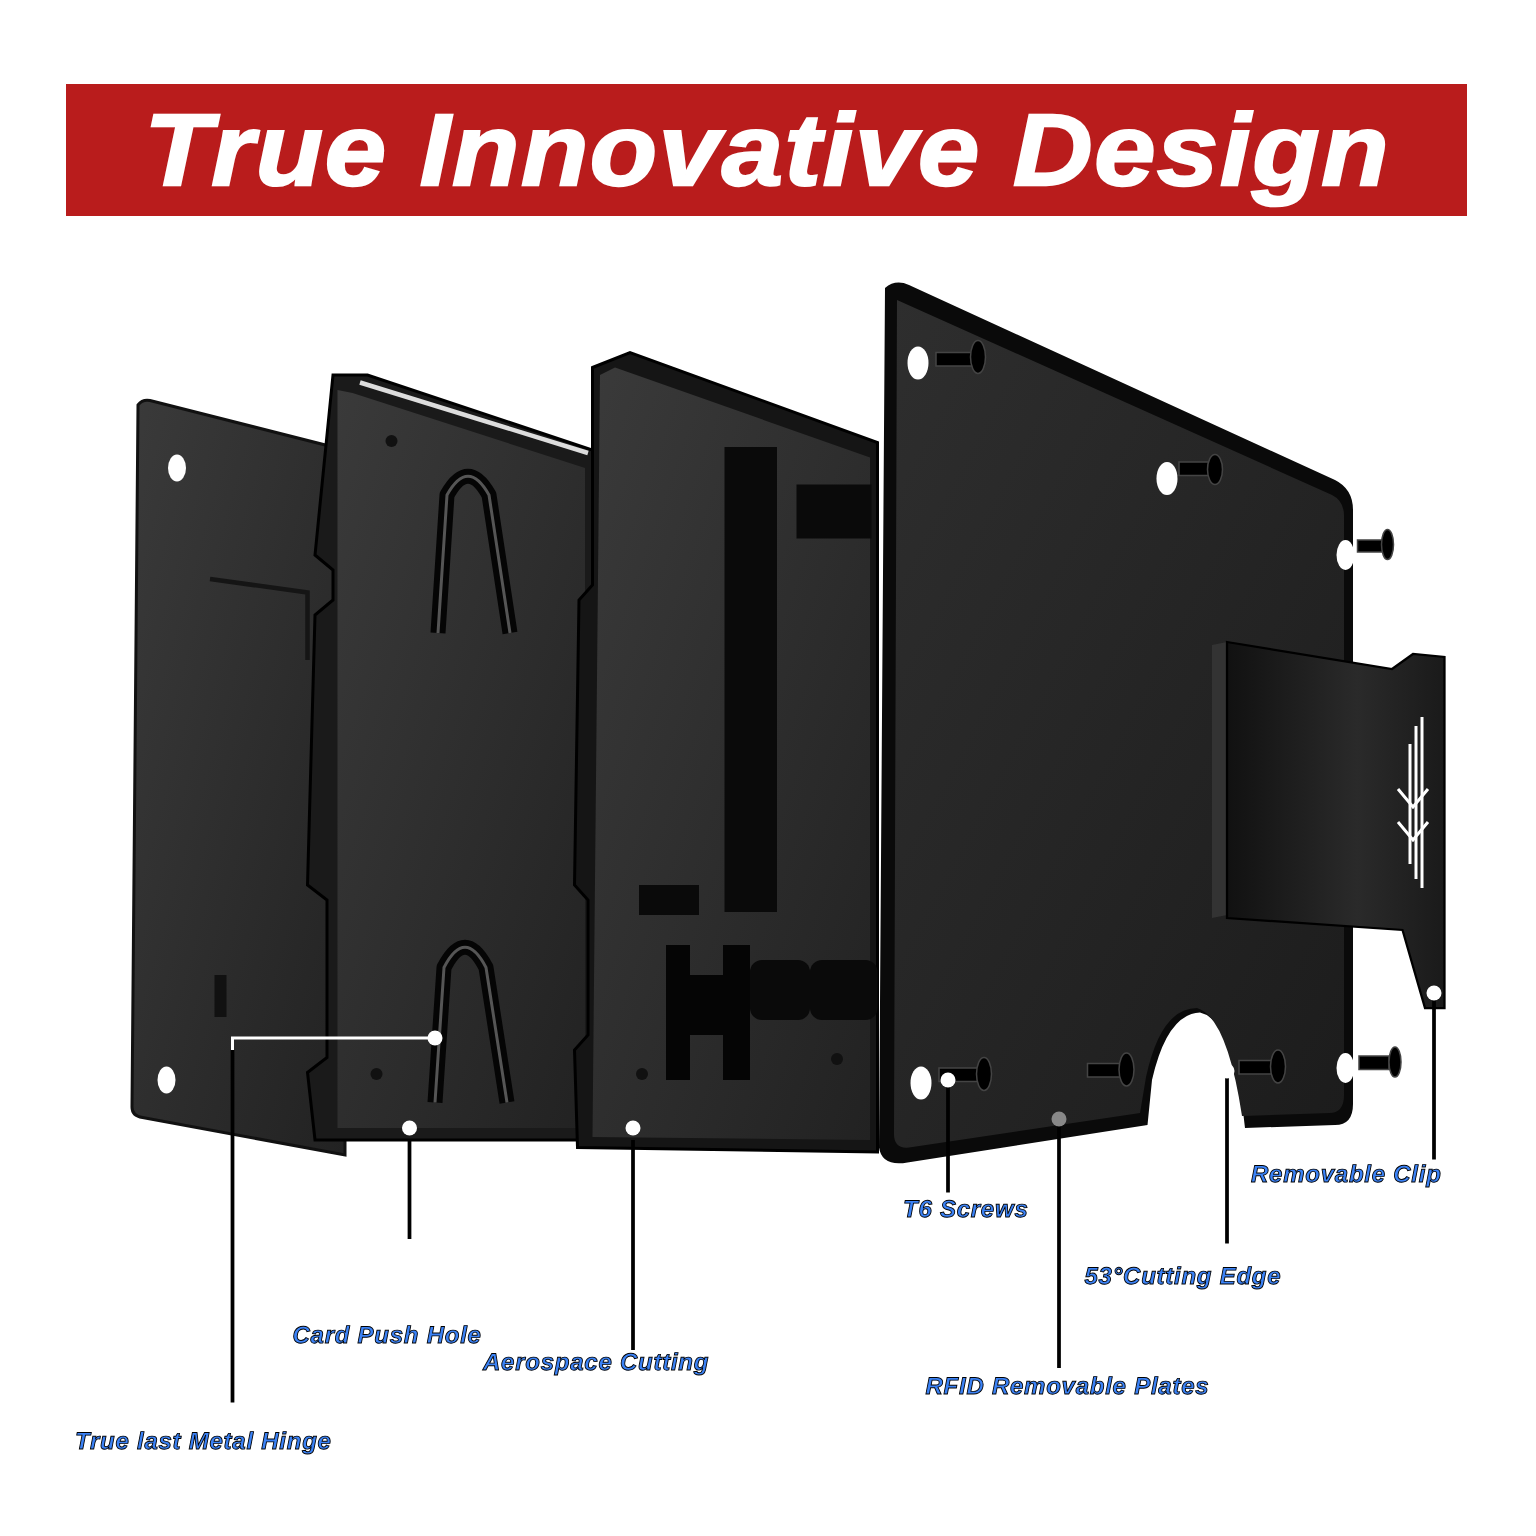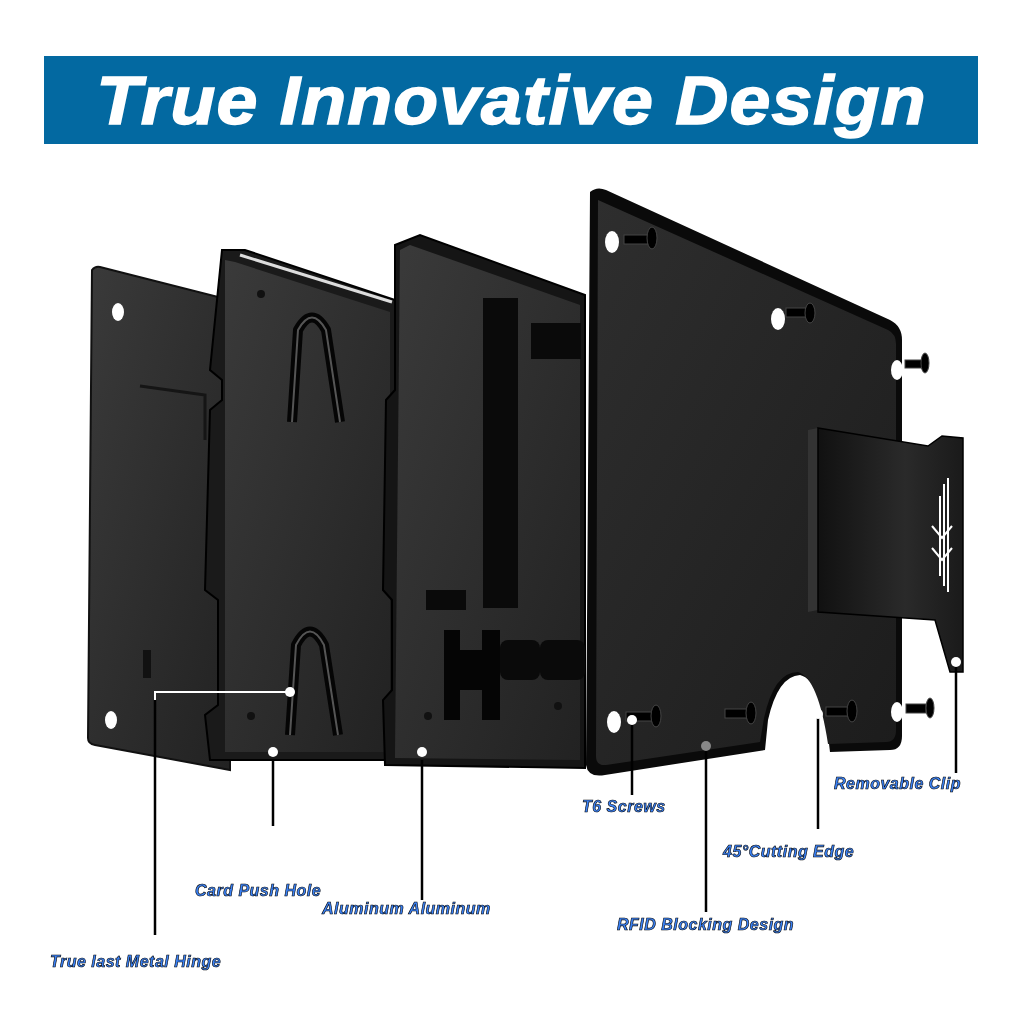--- a/index.html
+++ b/index.html
@@ -1,19 +1,19 @@
 <!DOCTYPE html>
 <html><head>
   <meta charset="utf-8">
   <style>
     html, body { margin: 0; padding: 0; background: #ffffff; }
     body { width: 1024px; height: 1024px; position: relative; overflow: hidden; font-family: "Liberation Sans", sans-serif; }
     .banner {
       position: absolute; left: 44px; top: 56px; width: 934px; height: 88px;
-      background: #0369a1; display: flex; align-items: center; justify-content: center;
+      background: #b91c1c; display: flex; align-items: center; justify-content: center;
     }
     .banner h1 {
       margin: 0; color: #fff; font-family: "Liberation Sans", sans-serif;
       font-weight: 900; font-style: italic; font-size: 68px; letter-spacing: 1px;
       transform: scaleX(1.08); -webkit-text-stroke: 1.5px #fff;
     }
     svg.art { position: absolute; left: 0; top: 0; width: 1024px; height: 1024px; }
     .label {
       position: absolute; font-family: "Liberation Sans", sans-serif; font-weight: 700;
       font-style: italic; font-size: 16px; color: #3b82f6; white-space: nowrap;
@@ -133,17 +133,17 @@
     <circle cx="422" cy="752" r="5"></circle>
     <circle cx="632" cy="720" r="5"></circle>
     <circle cx="706" cy="746" r="5" fill="#888"></circle>
     <circle cx="818" cy="714" r="5"></circle>
     <circle cx="956" cy="662" r="5"></circle>
   </g>
 </svg>
 
 <div class="label" style="left:50px; top:953px;">True last Metal Hinge</div>
 <div class="label" style="left:195px; top:842px;margin-top:40px;">Card Push Hole</div>
-<div class="label" style="left:322px; top:900px;">Aluminum Aluminum</div>
-<div class="label" style="left:582px; top:798px;text-align:center;">T6 Screws</div>
-<div class="label" style="left:617px; top:916px;">RFID Blocking Design</div>
-<div class="label" style="left:723px; top:843px;">45°Cutting Edge</div>
+<div class="label" style="left:322px; top:900px;">Aerospace Cutting</div>
+<div class="label" style="left:602px; top:798px;text-align:center;">T6 Screws</div>
+<div class="label" style="left:617px; top:916px;">RFID Removable Plates</div>
+<div class="label" style="left:723px; top:843px;">53°Cutting Edge</div>
 <div class="label" style="left:834px; top:775px;">Removable Clip</div>
 
 </body></html>

